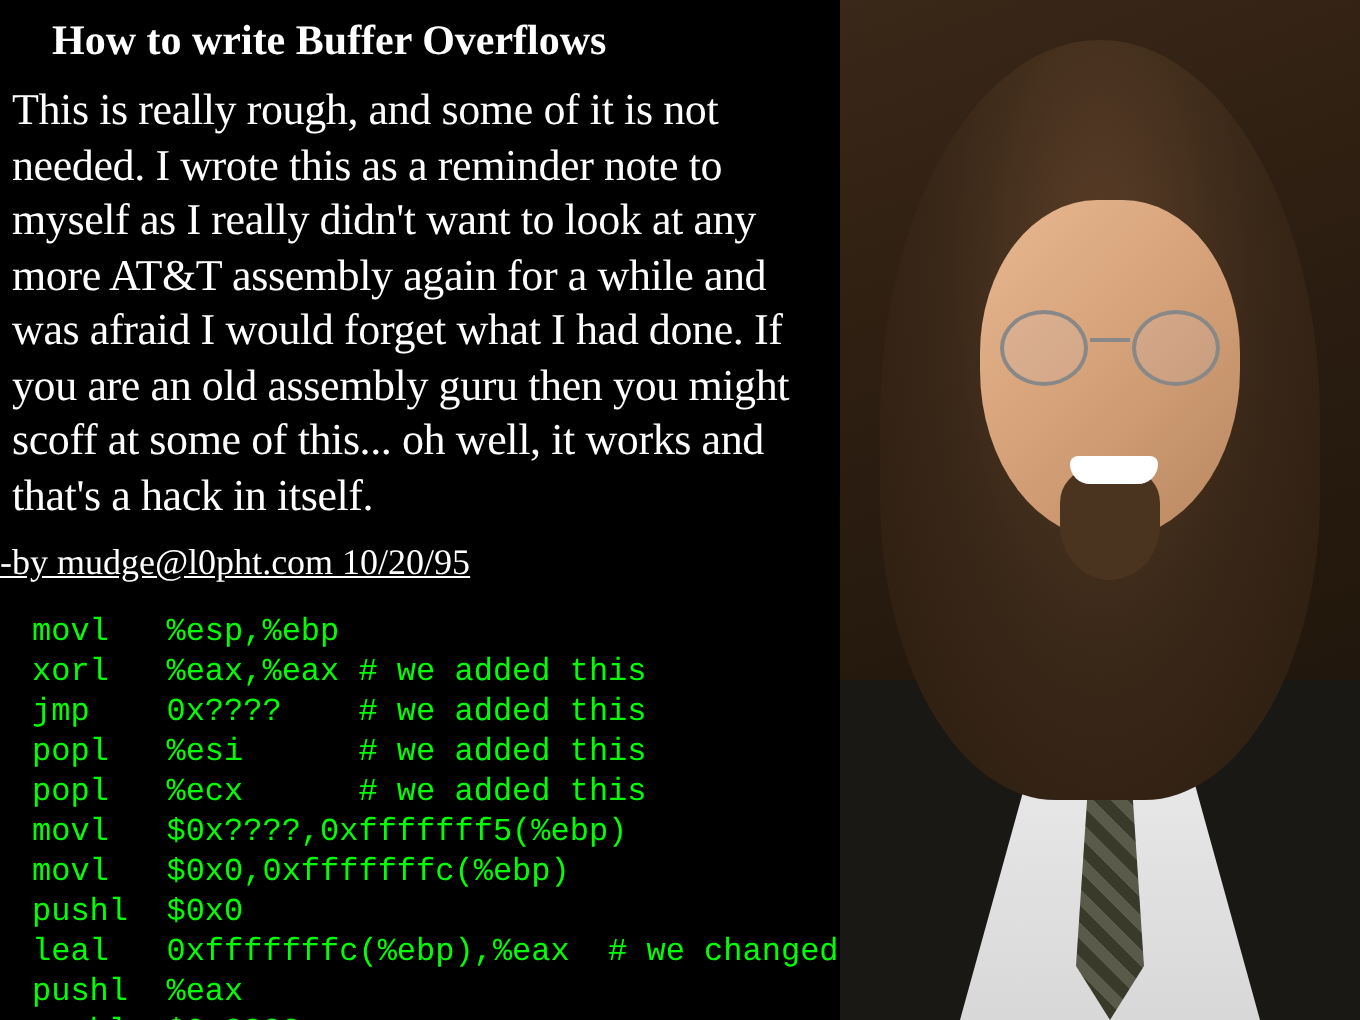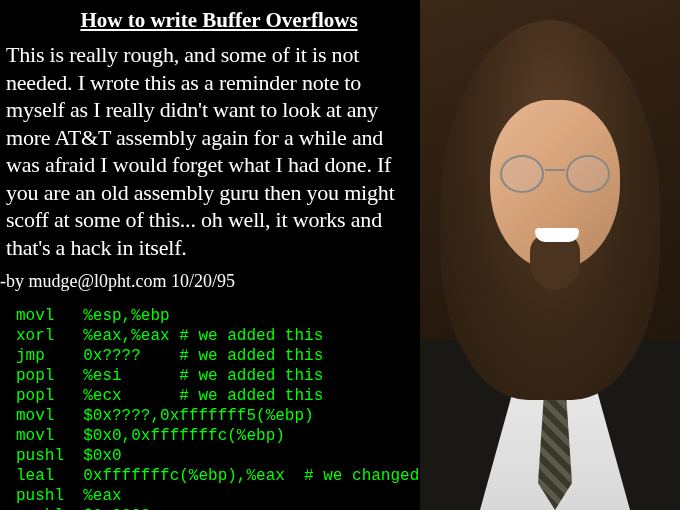--- a/index.html
+++ b/index.html
@@ -23,35 +23,34 @@
     }
     .right {
       width: 260px;
       height: 510px;
       position: relative;
       overflow: hidden;
     }
     .title {
       font-size: 21px;
       font-weight: bold;
-      text-align: center;
       margin-bottom: 8px;
       padding-left: 20px;
-      text-decoration: underline;
     }
     .intro {
       font-size: 22px;
       line-height: 1.25;
       margin-bottom: 10px;
       letter-spacing: -0.2px;
     }
     .byline {
       font-size: 18px;
       margin-bottom: 14px;
       margin-left: -6px;
+      text-decoration: underline;
     }
     .code {
       font-family: 'Courier New', monospace;
       font-size: 16px;
       color: #00ff00;
       line-height: 1.25;
       white-space: pre;
       padding-left: 10px;
     }
     .portrait {

